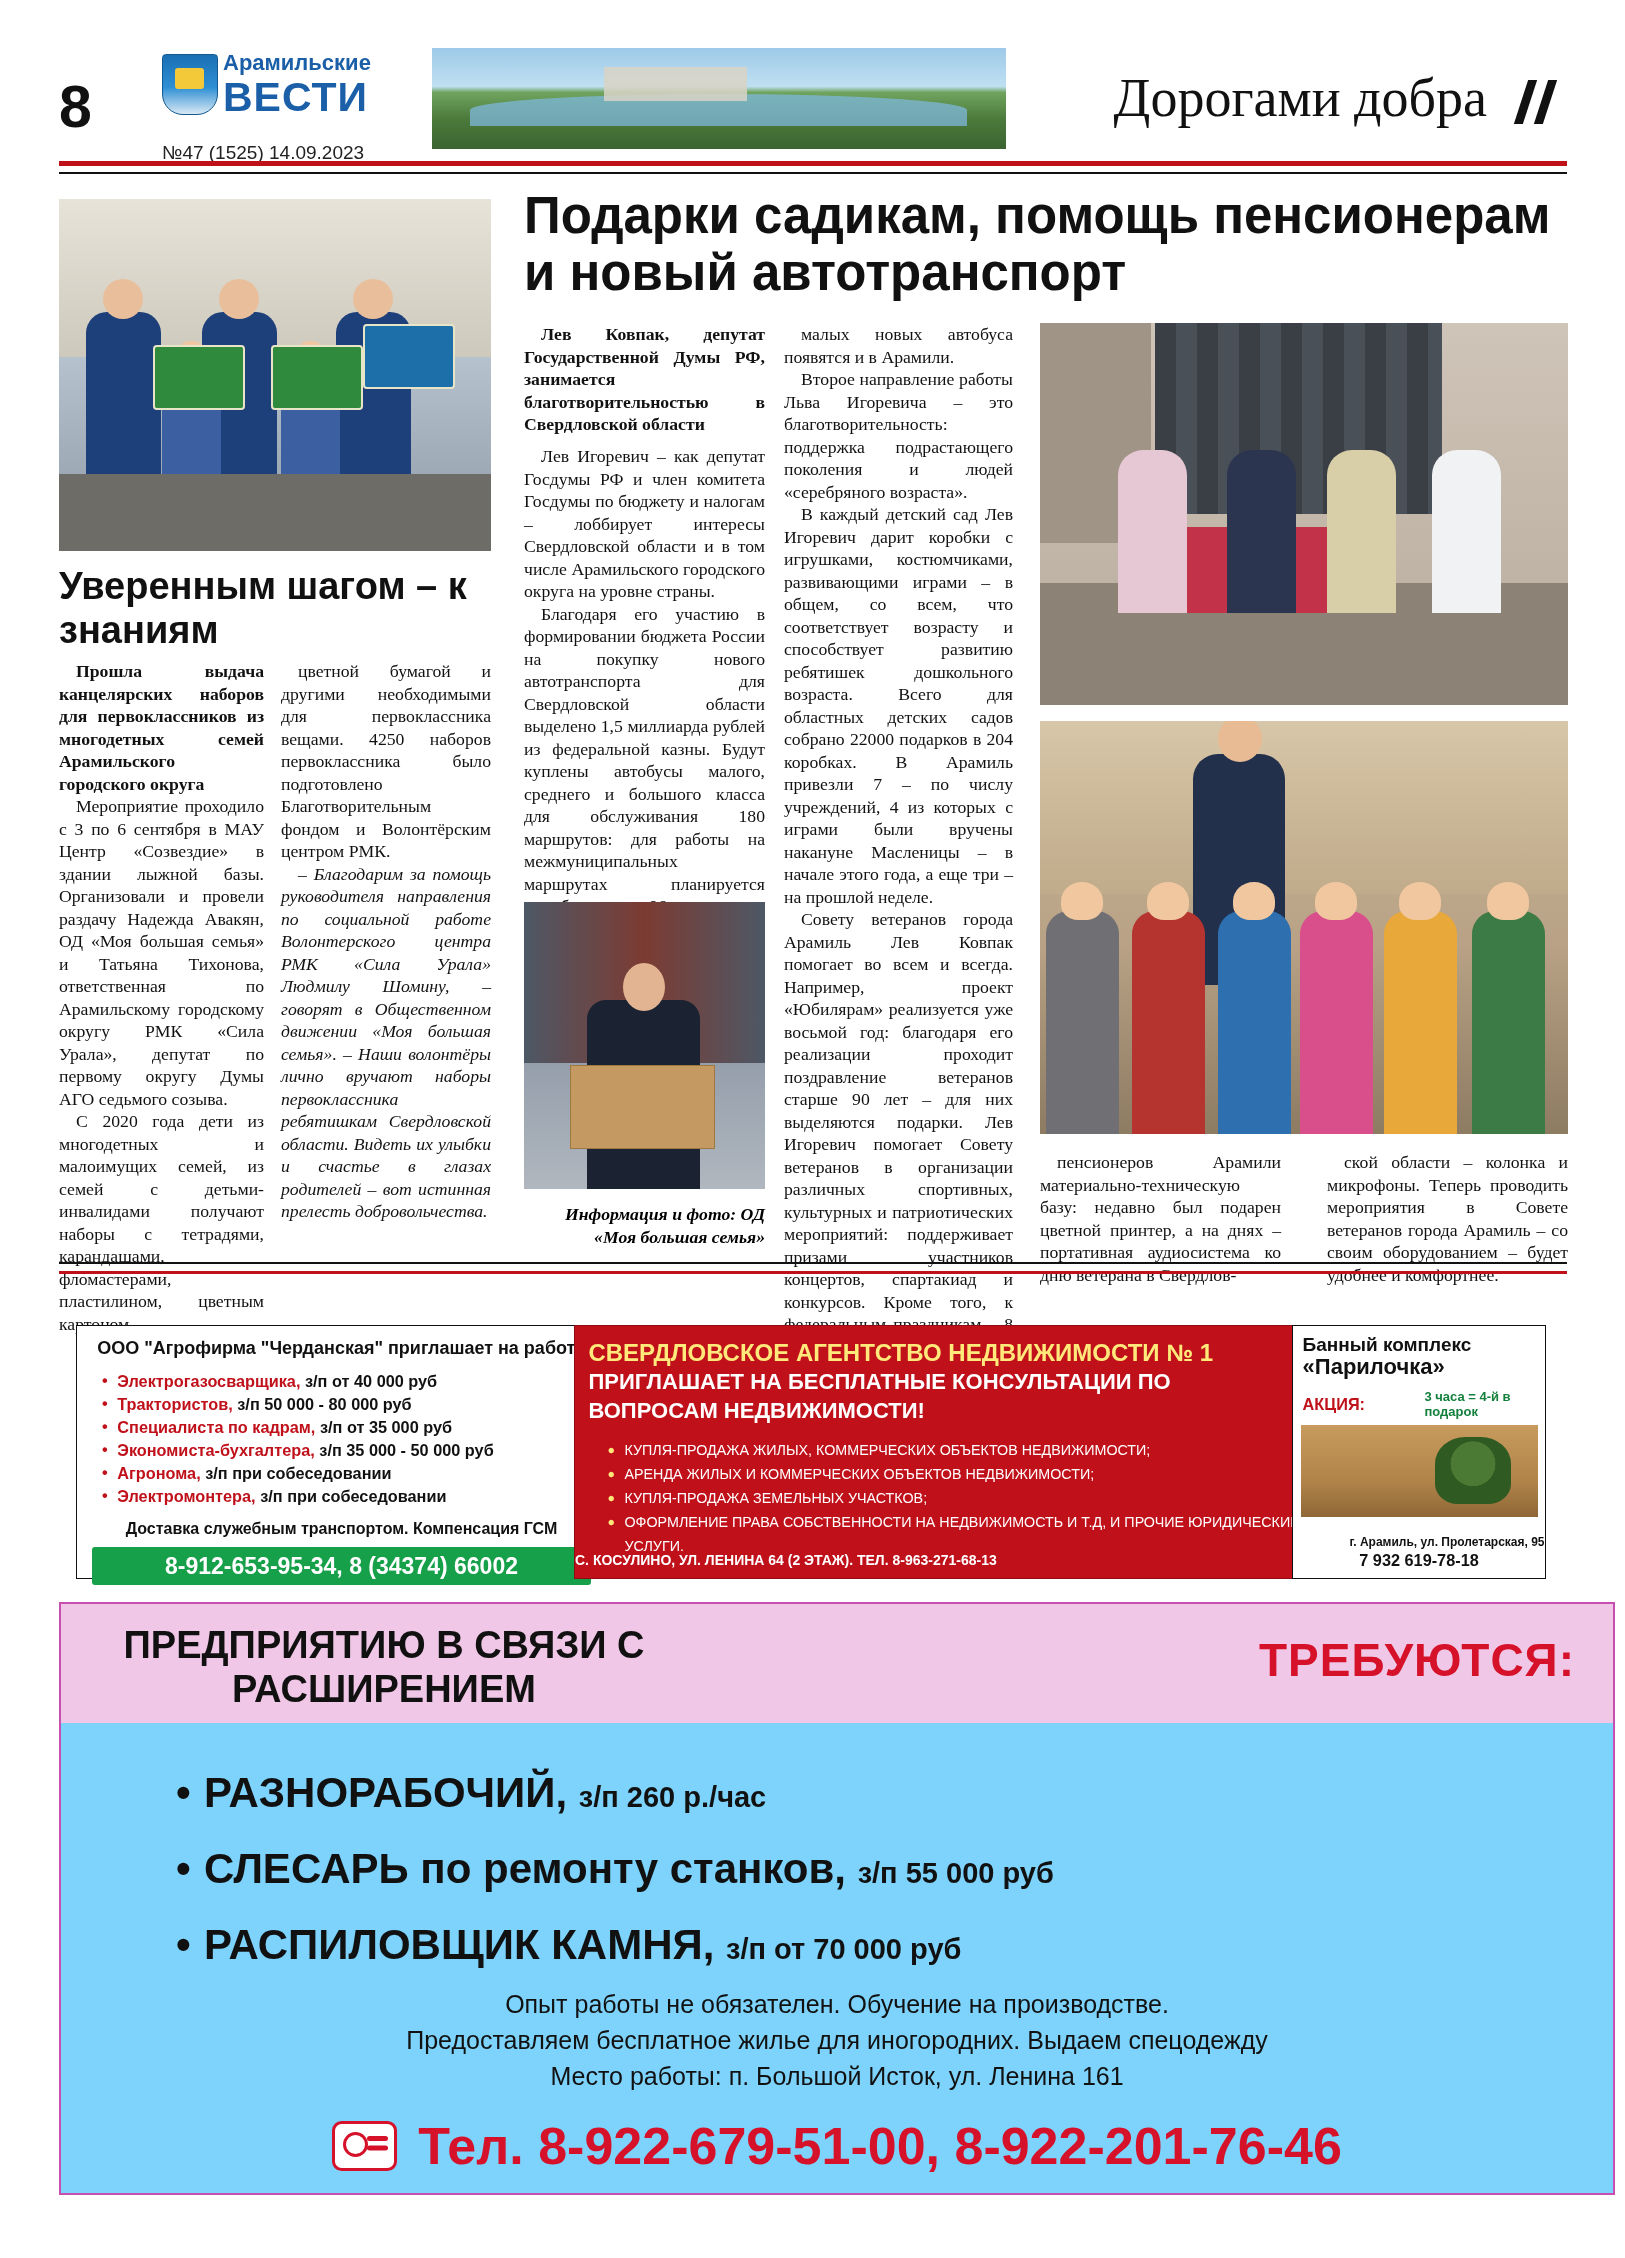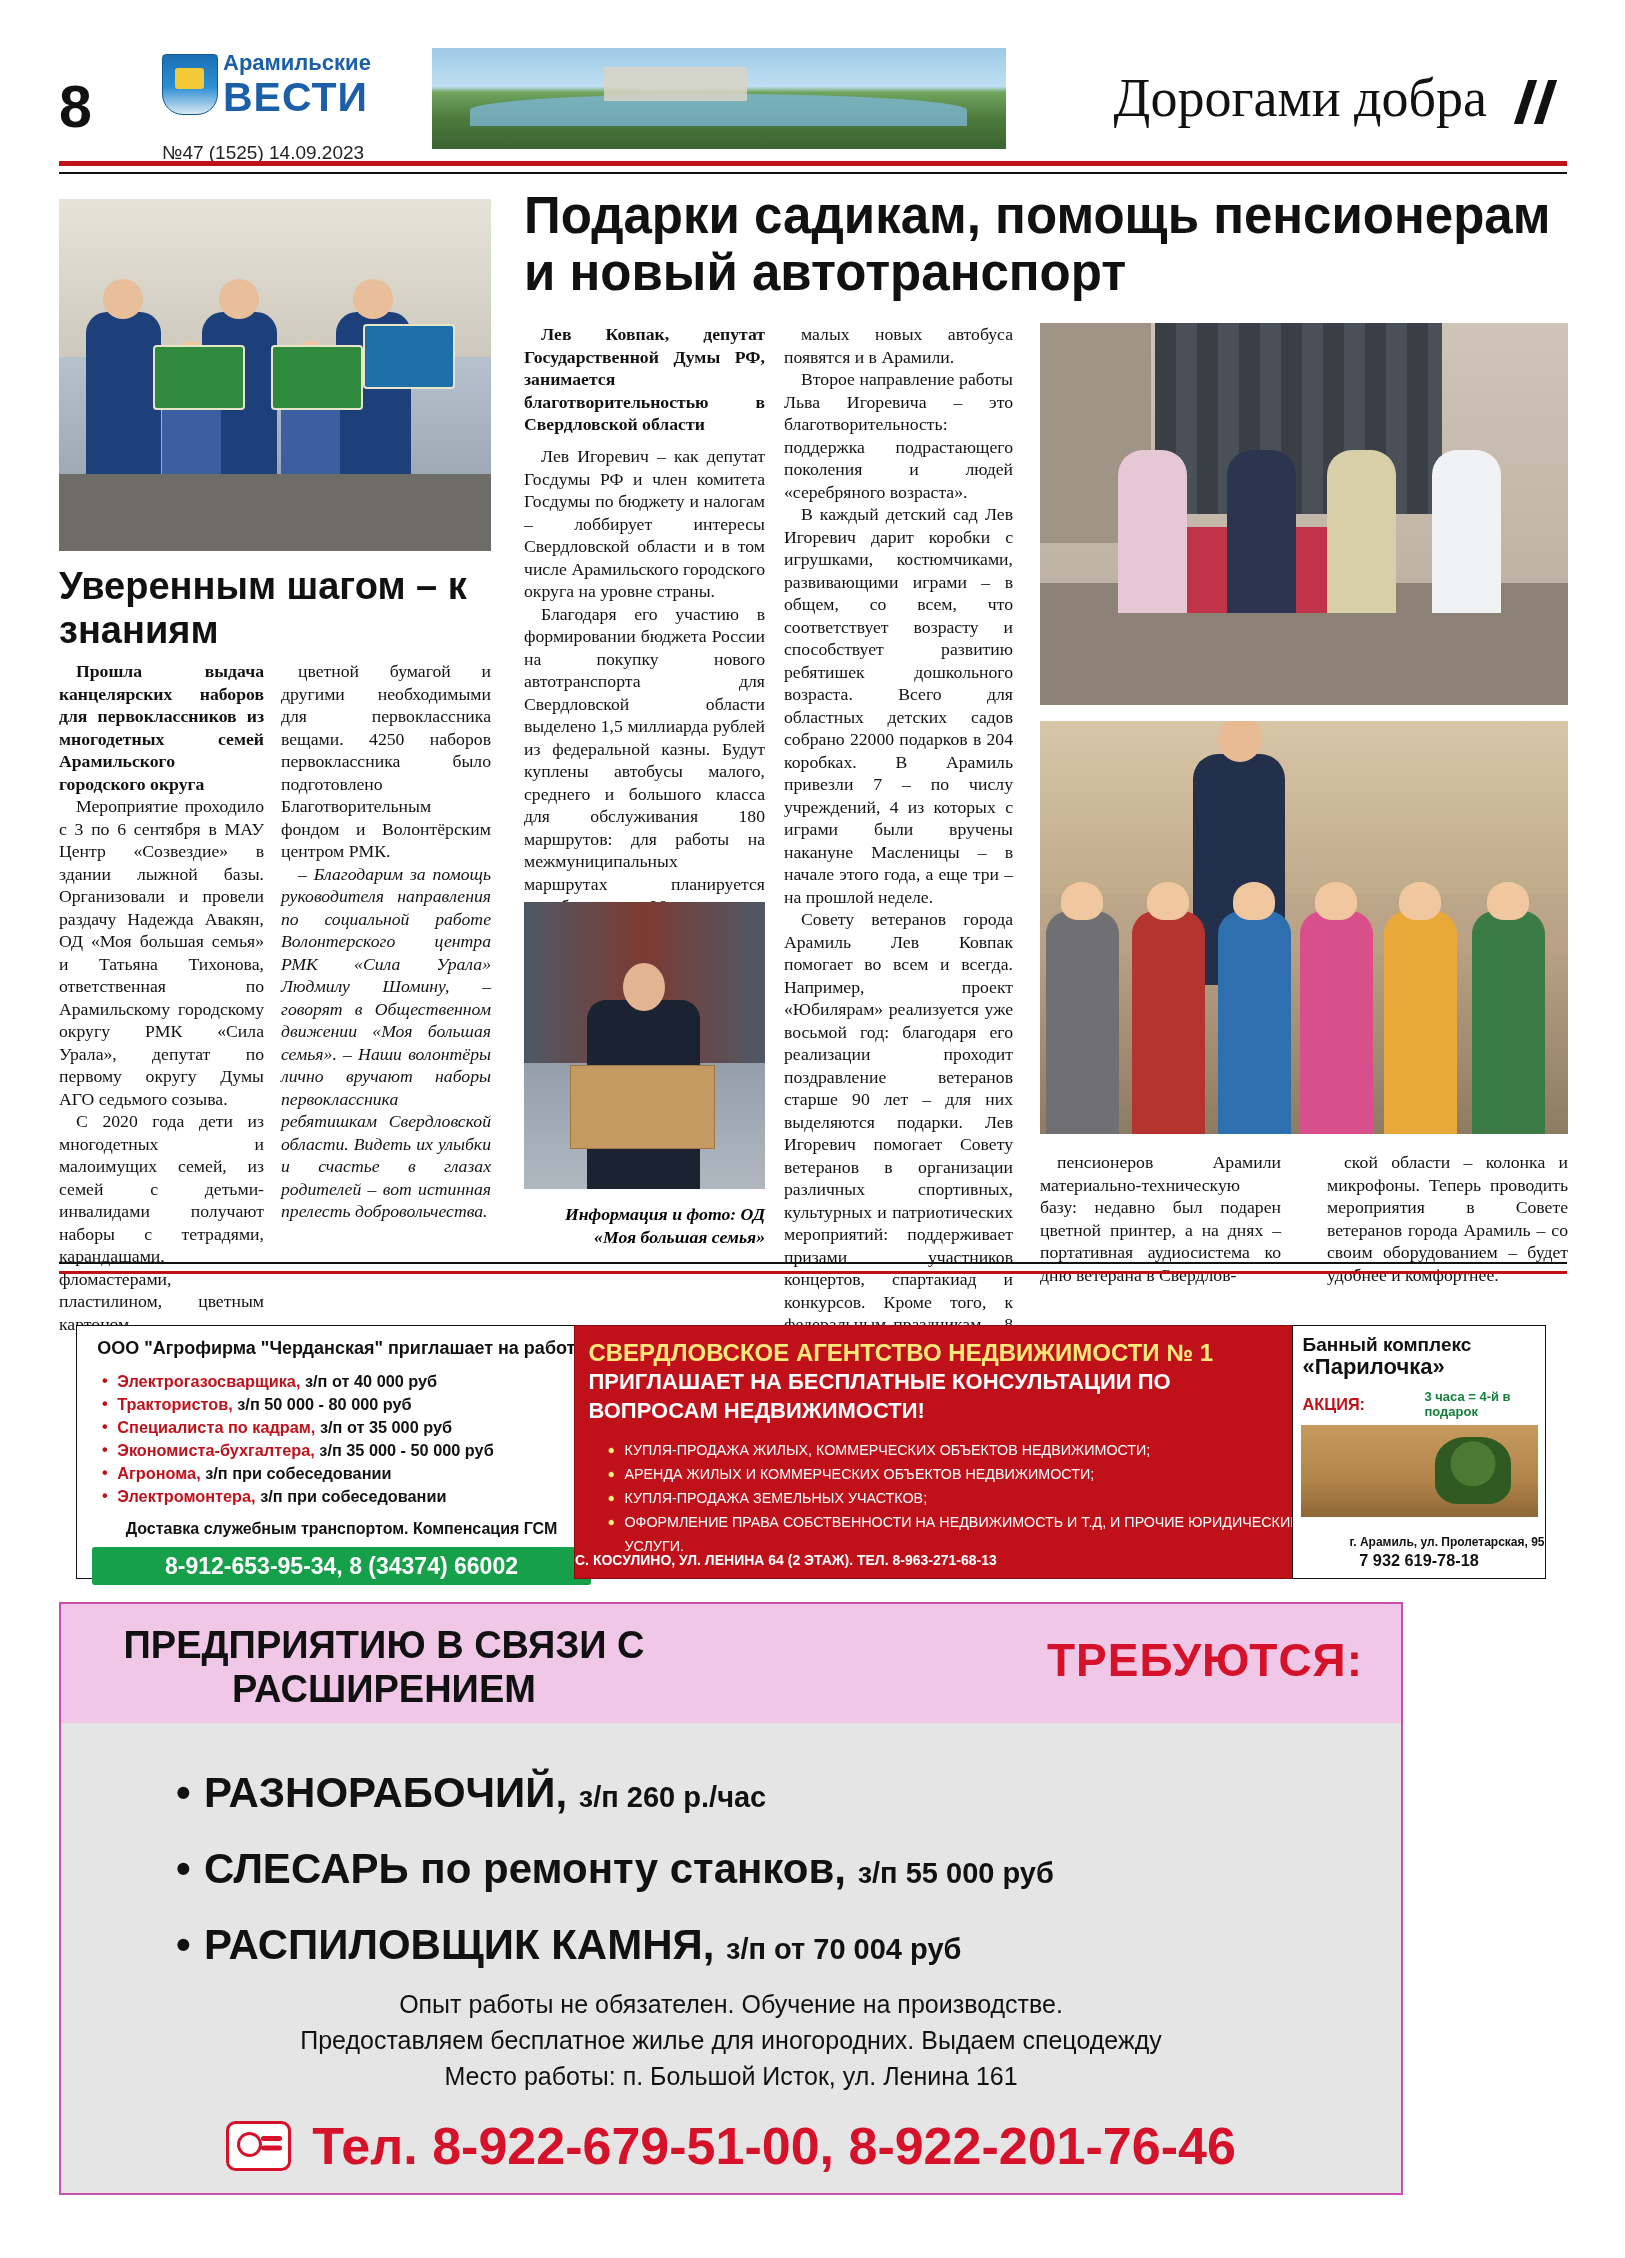--- a/index.html
+++ b/index.html
@@ -465,22 +465,22 @@
     font-size: 12px; font-weight: bold; color: #111; padding-left: 28px;
   }
   #ad-banya .b-phone {
     position: absolute; left: 0; bottom: 7.6px; width: 100%;
     text-align: center; font-family: "Liberation Sans", sans-serif;
     font-size: 16.3px; font-weight: bold; color: #111;
   }
 
   
   #ad-hiring {
-    left: 59px; top: 1602px; width: 1344px; height: 593px;
-    background: #e5e5e5; border: 2.9px solid #c74fb0;
+    left: 59px; top: 1602px; width: 1556px; height: 593px;
+    background: #7dd3fc; border: 2.9px solid #c74fb0;
   }
   #ad-hiring .band {
     position: absolute; left: 0; top: 0; width: 100%; height: 119px;
     background: #f0c7e6;
   }
   #ad-hiring .band-left {
     position: absolute; left: 46px; top: 19px; width: 554px;
     font-family: "Liberation Sans", sans-serif; font-weight: bold;
     font-size: 38px; line-height: 44px; color: #111; text-align: center;
   }
@@ -691,21 +691,21 @@
       <div class="job">
         <span class="bullet">•</span><span>РАЗНОРАБОЧИЙ,</span>
         <span class="pay">з/п 260 р./час</span>
       </div>
       <div class="job">
         <span class="bullet">•</span><span>СЛЕСАРЬ по ремонту станков,</span>
         <span class="pay">з/п 55 000 руб</span>
       </div>
       <div class="job">
         <span class="bullet">•</span><span>РАСПИЛОВЩИК КАМНЯ,</span>
-        <span class="pay">з/п от 70 004 руб</span>
+        <span class="pay">з/п от 70 000 руб</span>
       </div>
     </div>
 
     <div class="notes">
       <div>Опыт работы не обязателен. Обучение на производстве.</div>
       <div>Предоставляем бесплатное жилье для иногородних. Выдаем спецодежду</div>
       <div>Место работы: п. Большой Исток, ул. Ленина 161</div>
     </div>
 
     <div class="phonebar">

